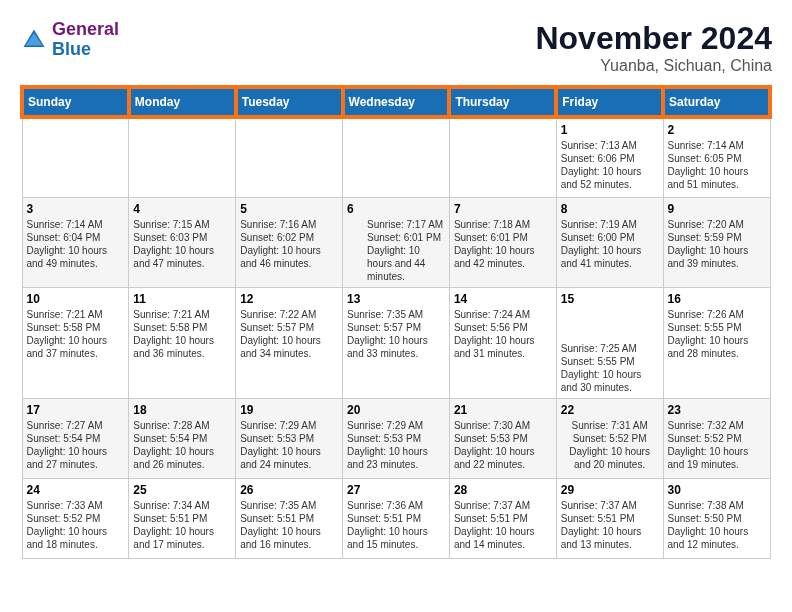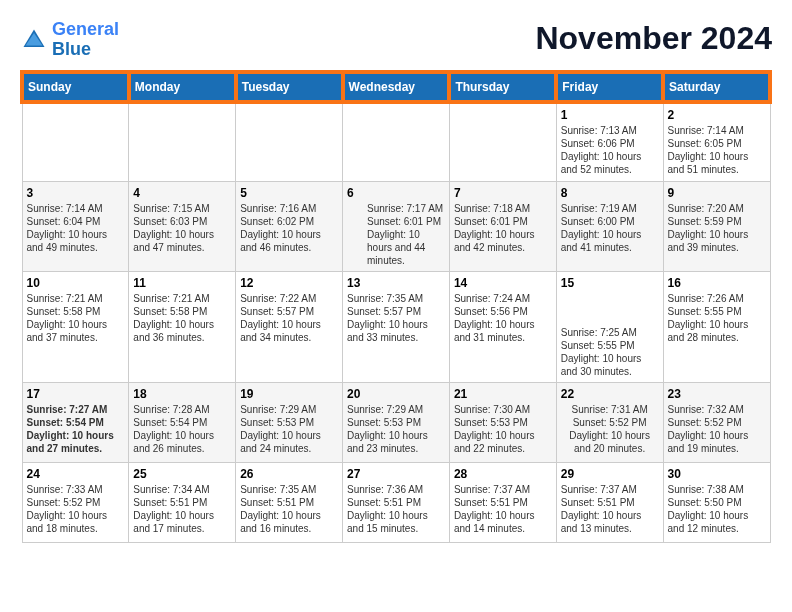--- a/index.html
+++ b/index.html
@@ -21,21 +21,21 @@
       align-items: center;
       gap: 4px;
     }
     .logo-text {
       font-size: 18px;
       font-weight: bold;
       color: #333;
       line-height: 1.1;
     }
     .logo-text span {
-      color: #3b82f6;
+      color: #701a75;
     }
     .logo-icon {
       width: 28px;
       height: 28px;
     }
     .title-block {
       text-align: right;
     }
     .month-title {
       font-size: 32px;
@@ -95,20 +95,21 @@
       <polygon points="20,5 35,30 5,30" fill="#1a6eb5"></polygon>
       <polygon points="20,10 32,28 8,28" fill="#4a9de0"></polygon>
     </svg>
     <div class="logo-text">
       <div><span>General</span></div>
       <div><span style="color:#1a6eb5;">Blue</span></div>
     </div>
   </div>
   <div class="title-block">
     <div class="month-title">November 2024</div>
+    <div class="location">Yuanba, Sichuan, China</div>
   </div>
 </div>
 
 <table class="calendar">
   <thead>
     <tr>
     <th>Sunday</th>
         <th>Monday</th>
         <th>Tuesday</th>
         <th>Wednesday</th>
@@ -221,21 +222,21 @@
         <td>
           <span class="day-number">16</span>
           <div class="cell-text" style="white-space: pre-line;">Sunrise: 7:26 AM
 Sunset: 5:55 PM
 Daylight: 10 hours and 28 minutes.</div>
         </td>
       </tr>
       <tr>
         <td>
           <span class="day-number">17</span>
-          <div class="cell-text" style="white-space: pre-line; font-weight: bold;">Sunrise: 7:27 AM
+          <div class="cell-text" style="white-space: pre-line;">Sunrise: 7:27 AM
 Sunset: 5:54 PM
 Daylight: 10 hours and 27 minutes.</div>
         </td>
         <td>
           <span class="day-number">18</span>
           <div class="cell-text" style="white-space: pre-line;">Sunrise: 7:28 AM
 Sunset: 5:54 PM
 Daylight: 10 hours and 26 minutes.</div>
         </td>
         <td>

